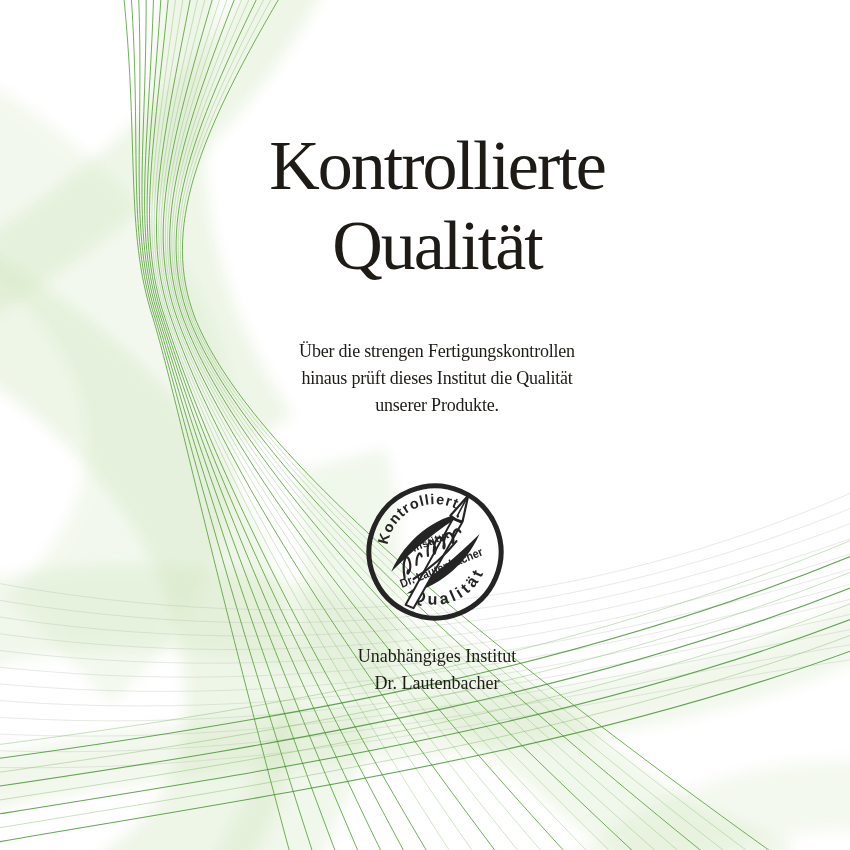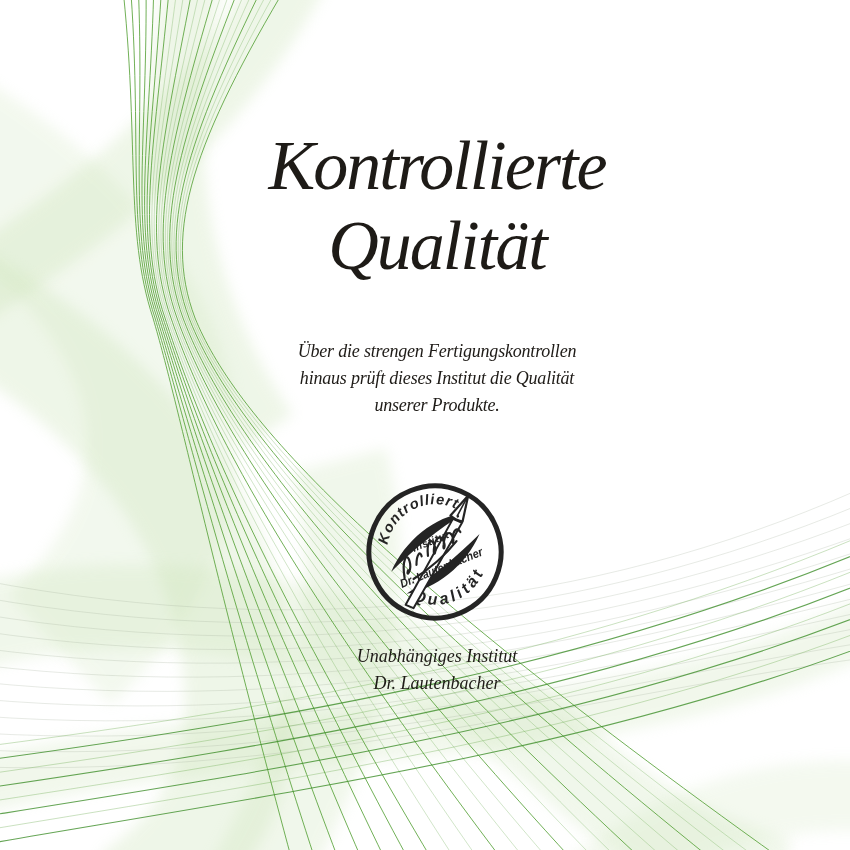--- a/index.html
+++ b/index.html
@@ -4,21 +4,20 @@
 <style>
   :root{
     --bg:#ffffff; --text:#1e1b17; --stamp:#242424;
   }
   *{ box-sizing:border-box; }
   html,body{ margin:0; padding:0; background:#fff; }
   .canvas{
     position:relative; width:850px; height:850px; overflow:hidden;
     background:var(--bg);
     font-family:"Liberation Serif", serif;
-    font-style:italic;
   }
   .bg{ position:absolute; inset:0; width:850px; height:850px; }
   .content{ position:absolute; inset:0; }
 
   .title{
     position:absolute; top:126px; left:12px; width:850px; margin:0;
     text-align:center; color:var(--text);
     font-size:70px; line-height:80px; font-weight:400; letter-spacing:-2px;
   }
   .title span{ display:block; }

